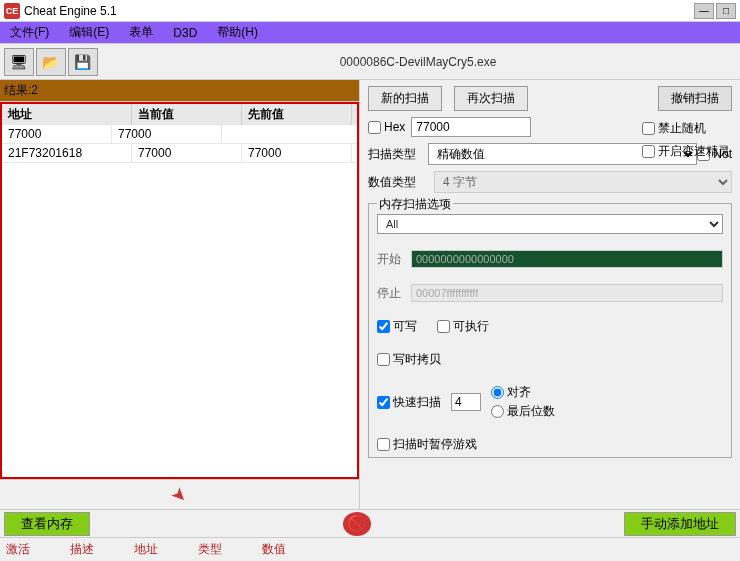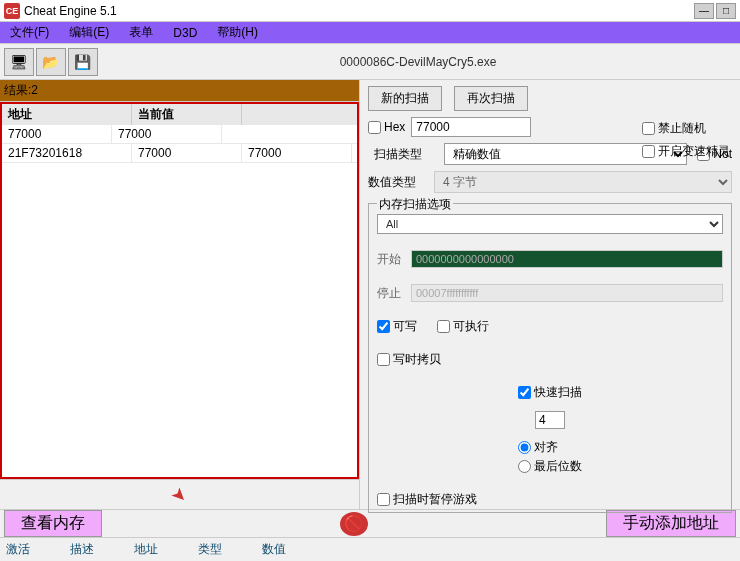--- a/index.html
+++ b/index.html
@@ -229,24 +229,24 @@
       height: 28px;
       background: #f0f0f0;
       border-top: 1px solid #ccc;
       display: flex;
       align-items: center;
       padding: 0 4px;
       gap: 4px;
     }
     .bottom-btn {
       padding: 2px 16px;
-      background: #f0abfc;
-      border: 1px solid #999;
-      cursor: pointer;
-      font-size: 16px;
+      background: #84cc16;
+      border: 1px solid #999;
+      cursor: pointer;
+      font-size: 13px;
       font-family: inherit;
     }
     .no-icon {
       width: 28px;
       height: 24px;
       background: #cc3333;
       border-radius: 50%;
       display: flex;
       align-items: center;
       justify-content: center;
@@ -258,33 +258,32 @@
       height: 24px;
       background: #f0f0f0;
       border-top: 1px solid #ccc;
       display: flex;
       align-items: center;
       padding: 0 6px;
       gap: 40px;
     }
     .status-item {
       font-size: 12px;
-      color: #0c4a6e;
+      color: #b91c1c;
     }
     .arrow-icon {
       color: #cc3333;
       font-size: 18px;
       transform: rotate(45deg);
       display: inline-block;
     }
     .scan-type-row {
       display: flex;
       align-items: center;
-      gap: 10px;
-      margin-left: 6px;
+      gap: 0;
     }
     .scan-select {
       flex: 1;
       border: 1px solid #999;
       background: #fff;
       padding: 2px 4px;
       font-size: 12px;
       font-family: inherit;
     }
     .value-type-row {
@@ -336,20 +335,21 @@
   <div class="toolbar-title">0000086C-DevilMayCry5.exe</div>
 </div>
 
 <div class="main-content">
 
   <div class="left-panel">
     <div class="results-count">结果:2</div>
     <div class="table-header">
       <div class="col-addr">地址</div>
       <div class="col-cur">当前值</div>
+      <div class="col-prev">先前值</div>
     </div>
     <div class="results-table">
       <div class="table-row">
         <div class="col-cur">77000</div>
         <div class="col-prev">77000</div>
       </div>
       <div class="table-row">
         <div class="col-addr">21F73201618</div>
         <div class="col-cur">77000</div>
         <div class="col-prev">77000</div>
@@ -360,20 +360,21 @@
       <span class="arrow-icon">➤</span>
     </div>
   </div>
 
   <div class="right-panel">
 
     <div class="scan-buttons">
       <button class="btn btn-primary">新的扫描</button>
       <button class="btn btn-primary">再次扫描</button>
       <div class="spacer"></div>
+      <button class="btn">撤销扫描</button>
     </div>
 
     <div class="field-row">
       <label class="checkbox-label">
         <input type="checkbox" style="">
         <span>Hex</span>
       </label>
       <input class="field-input" type="text" style="width: 120px;" value="77000">
     </div>
 
@@ -418,21 +419,21 @@
             <input type="checkbox" style="">
             <span>可执行</span>
           </label>
         </div>
         <div style="display:flex;gap:20px;align-items:center;">
           <label class="checkbox-label">
             <input type="checkbox" style="">
             <span>写时拷贝</span>
           </label>
         </div>
-        <div style="display:flex;gap:10px;align-items:center;flex-direction:column;">
+        <div style="display:flex;gap:10px;align-items:center;">
           <label class="checkbox-label">
             <input type="checkbox" checked="" style="">
             <span>快速扫描</span>
           </label>
           <input type="text" value="4" style="width: 30px; border: 1px solid rgb(153, 153, 153); padding: 1px 3px; font-size: 12px;">
           <div class="radio-group">
             <label class="checkbox-label">
               <input type="radio" name="align" checked="" style="">
               <span>对齐</span>
             </label>

